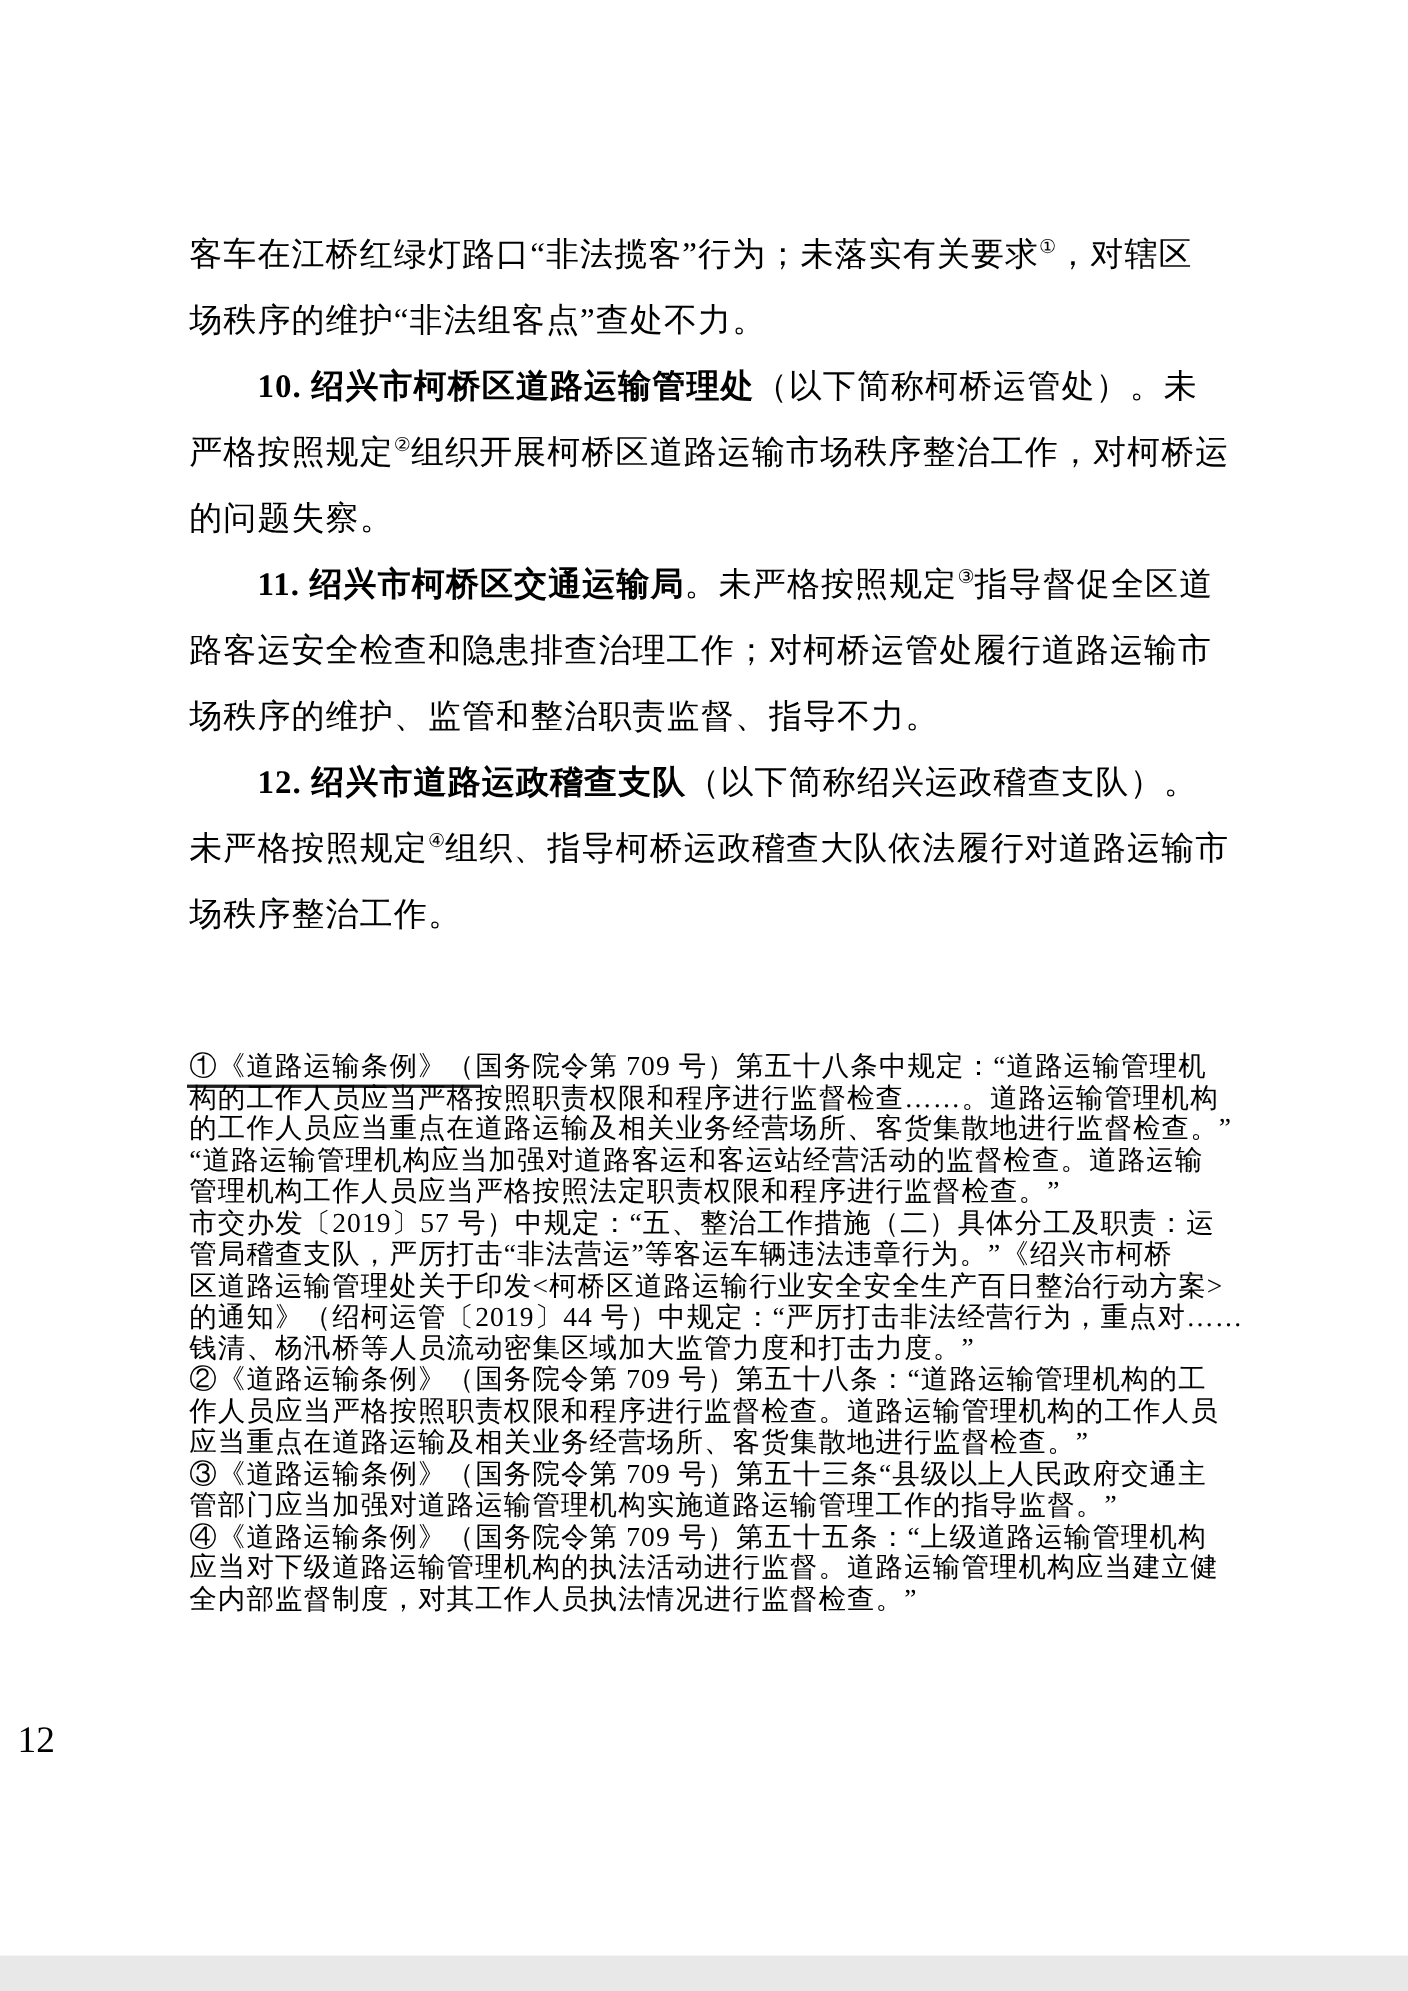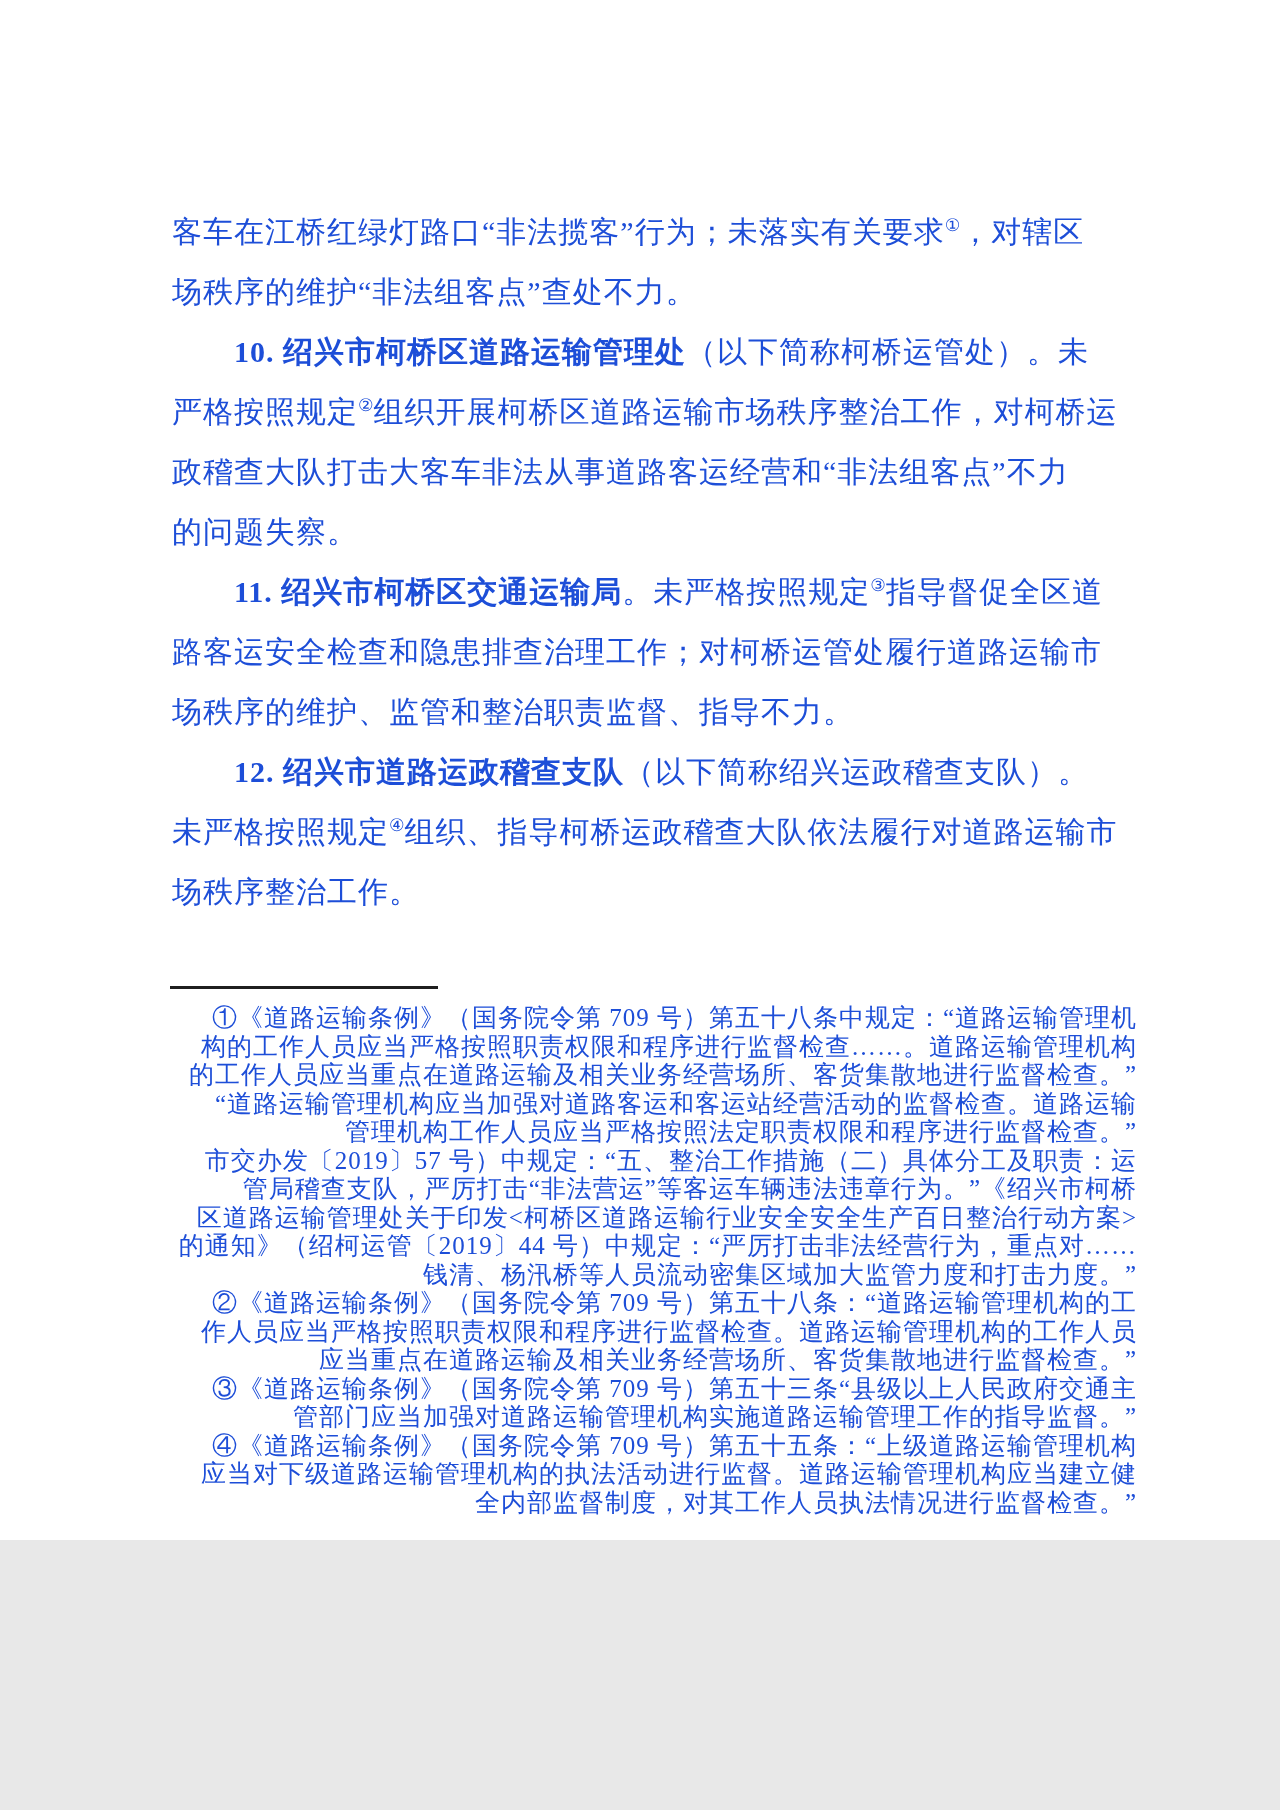--- a/index.html
+++ b/index.html
@@ -1,22 +1,22 @@
 <!DOCTYPE html>
 <html><head>
 <meta charset="utf-8">
 <style>
   html, body { margin: 0; padding: 0; background: #e8e8e8; }
   .page {
     position: relative;
     width: 1280px;
-    height: 1540px;
+    height: 1778px;
     background: #ffffff;
     font-family: "Liberation Serif", "DejaVu Serif", serif;
-    color: #1d4ed8;
+    color: #000000;
     overflow: hidden;
   }
   .content {
     position: absolute;
     left: 172px;
     top: 202px;
     width: 940px;
   }
   .bline {
     height: 60px;
@@ -37,23 +37,22 @@
     position: absolute;
     left: 170px;
     top: 986px;
     width: 268px;
     height: 0;
     border-top: 3px solid #1f1f1f;
   }
   .footnotes {
     position: absolute;
     left: 172px;
-    top: 1004px;
+    top: 956px;
     width: 965px;
-    text-align: right;
   }
   .fline {
     height: 28.5px;
     line-height: 28.5px;
     font-size: 25px;
     letter-spacing: 1px;
     white-space: nowrap;
   }
   .pagenum {
     position: absolute;
@@ -70,21 +69,20 @@
 </head>
 <body>
 
 <div class="page">
 
   <div class="content">
     <div class="bline"><span>客车在江桥红绿灯路口“非法揽客”行为；未落实有关要求</span><sup>①</sup><span>，对辖区</span></div>
     <div class="bline"><span>场秩序的维护“非法组客点”查处不力。</span></div>
     <div class="bline indent"><span class="b">10. 绍兴市柯桥区道路运输管理处</span><span>（以下简称柯桥运管处）。未</span></div>
     <div class="bline"><span>严格按照规定</span><sup>②</sup><span>组织开展柯桥区道路运输市场秩序整治工作，对柯桥运</span></div>
-    <div class="bline"><span>政稽查大队打击大客车非法从事道路客运经营和“非法组客点”不力</span></div>
     <div class="bline"><span>的问题失察。</span></div>
     <div class="bline indent"><span class="b">11. 绍兴市柯桥区交通运输局</span><span>。未严格按照规定</span><sup>③</sup><span>指导督促全区道</span></div>
     <div class="bline"><span>路客运安全检查和隐患排查治理工作；对柯桥运管处履行道路运输市</span></div>
     <div class="bline"><span>场秩序的维护、监管和整治职责监督、指导不力。</span></div>
     <div class="bline indent"><span class="b">12. 绍兴市道路运政稽查支队</span><span>（以下简称绍兴运政稽查支队）。</span></div>
     <div class="bline"><span>未严格按照规定</span><sup>④</sup><span>组织、指导柯桥运政稽查大队依法履行对道路运输市</span></div>
     <div class="bline"><span>场秩序整治工作。</span></div>
   </div>
 
   <div class="separator"></div>

